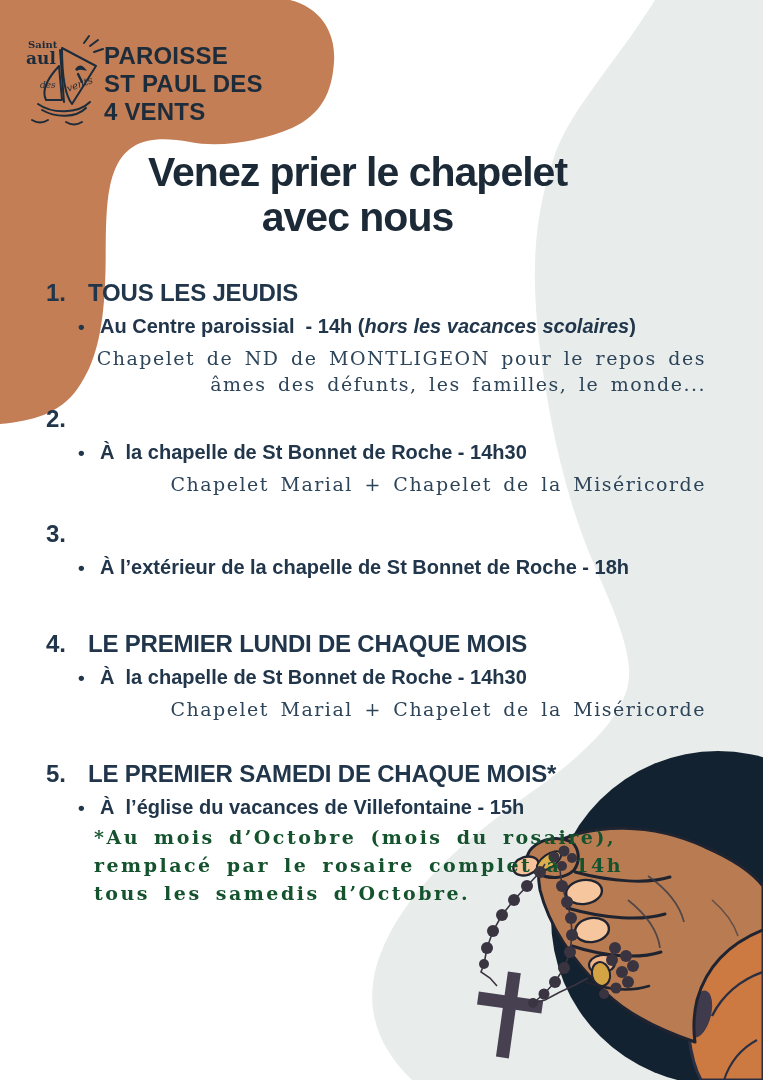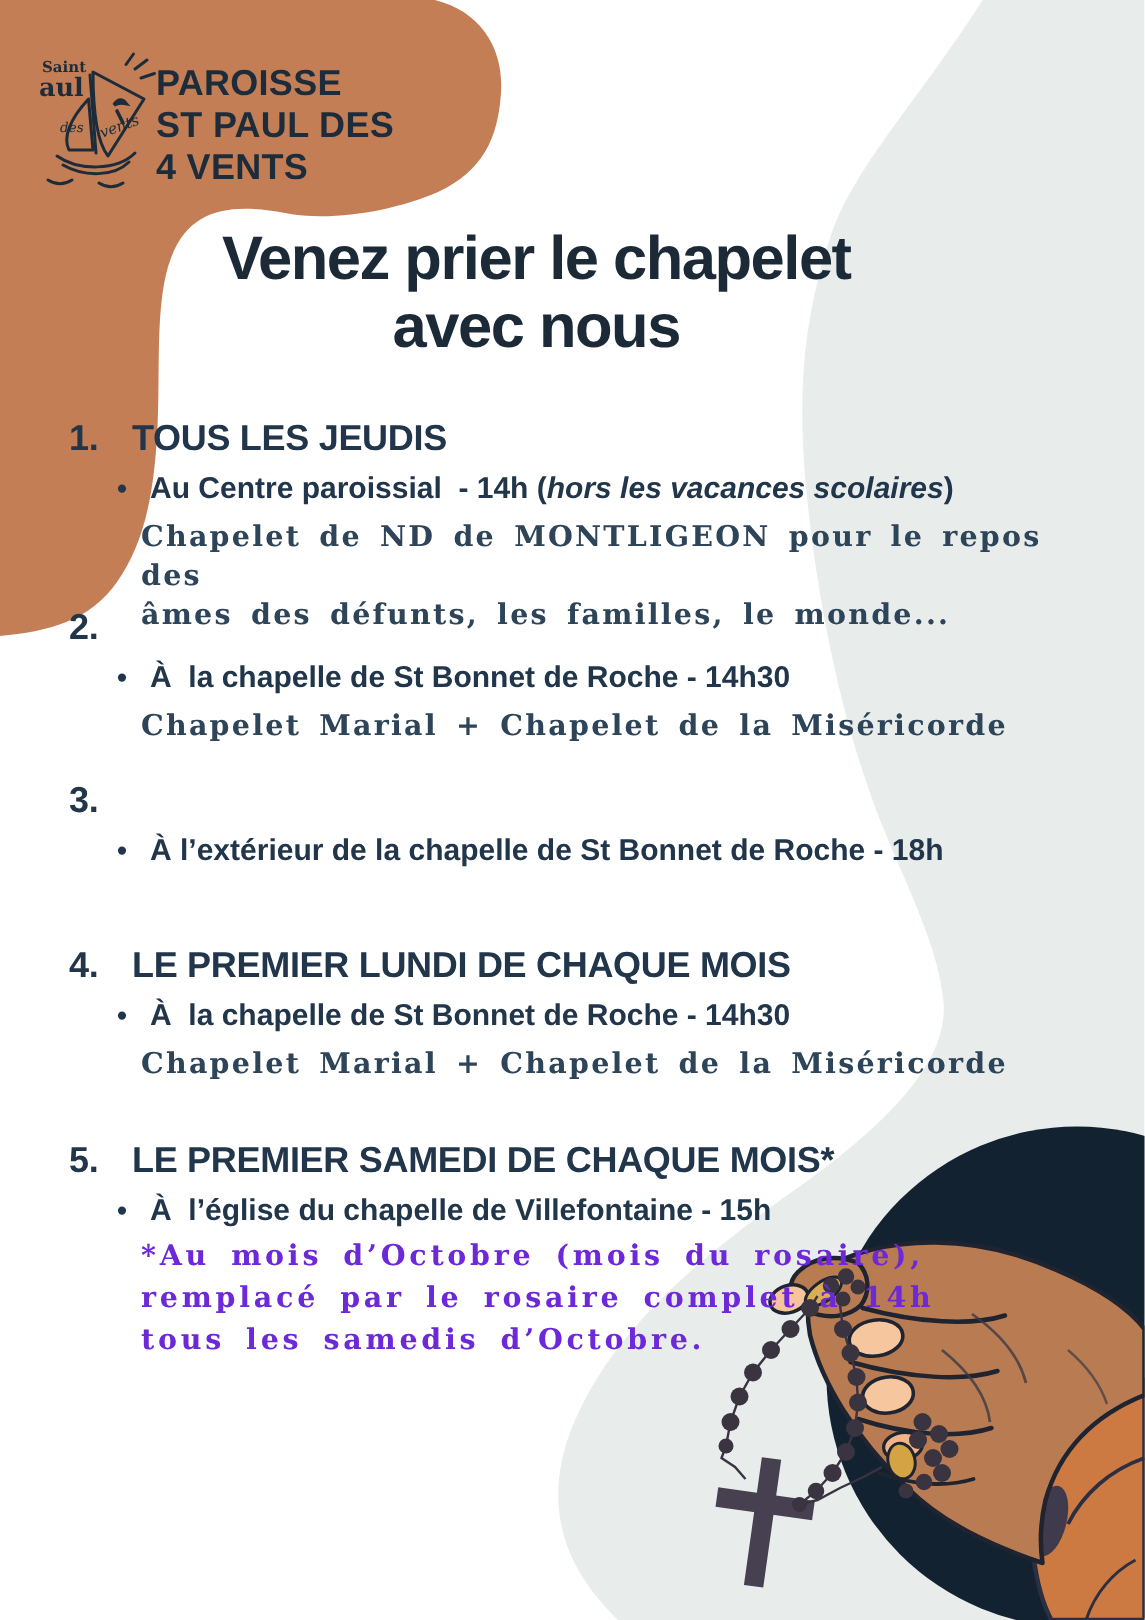--- a/index.html
+++ b/index.html
@@ -31,27 +31,27 @@
   .ev1{top:279px}.ev2{top:405px}.ev3{top:520px}.ev4{top:630px}.ev5{top:760px}
   .ev-head{display:flex;font-weight:800;font-size:24px;line-height:27px;
     letter-spacing:-.2px;color:#21364b;white-space:pre;}
   .ev-num{width:42px;flex:0 0 42px;}
   .ev-bullet{display:flex;margin-top:8px;padding-left:32px;
     font-weight:700;font-size:20px;line-height:25px;color:#21364b;}
   .bullet-dot{width:22px;flex:0 0 22px;font-size:19px;}
   .ev-bullet .pre,.ev-bullet .post{white-space:pre-wrap;}
   .ev-bullet .ital{font-style:italic;font-weight:700;white-space:pre-wrap;margin-top:36px;}
   .ev-body{margin-top:6px;padding-left:48px;
-    font-family:"DejaVu Serif",serif;font-weight:700;
+    font-family:"DejaVu Serif",serif;font-weight:400;
     font-size:19px;line-height:26px;letter-spacing:1.5px;word-spacing:4px;
-    color:#2d4459;white-space:pre-line;}
+    color:#2d4459;white-space:pre-line;text-align:right;}
   .ev-foot{margin-top:3px;padding-left:48px;
     font-family:"DejaVu Serif",serif;font-weight:700;
     font-size:19px;line-height:28px;letter-spacing:2.5px;word-spacing:5px;
-    color:#6d28d9;white-space:pre-line;}
+    color:#14532d;white-space:pre-line;}
 </style>
 </head>
 <body>
 
 <svg id="bg" viewBox="0 0 763 1080">
 
   <path fill="#e8edec" d="
     M 763 0 L 655 0
     C 612 68 568 112 553 160
     C 535 215 532 262 537 322
@@ -247,18 +247,18 @@
   <div class="ev-body">Chapelet Marial + Chapelet de la Miséricorde</div>
 </div>
 
 <div class="layer event ev5">
   <div class="ev-head">
     <span class="ev-num">5.</span>
     <span>LE PREMIER SAMEDI DE CHAQUE MOIS*</span>
   </div>
   <div class="ev-bullet">
     <span class="bullet-dot">•</span>
-    <span class="pre">À  l’église du chapelle de Villefontaine - 15h</span>
+    <span class="pre">À  l’église du vacances de Villefontaine - 15h</span>
   </div>
   <div class="ev-foot">*Au mois d’Octobre (mois du rosaire),
 remplacé par le rosaire complet à 14h
 tous les samedis d’Octobre.</div>
 </div>
 
 </body></html>

